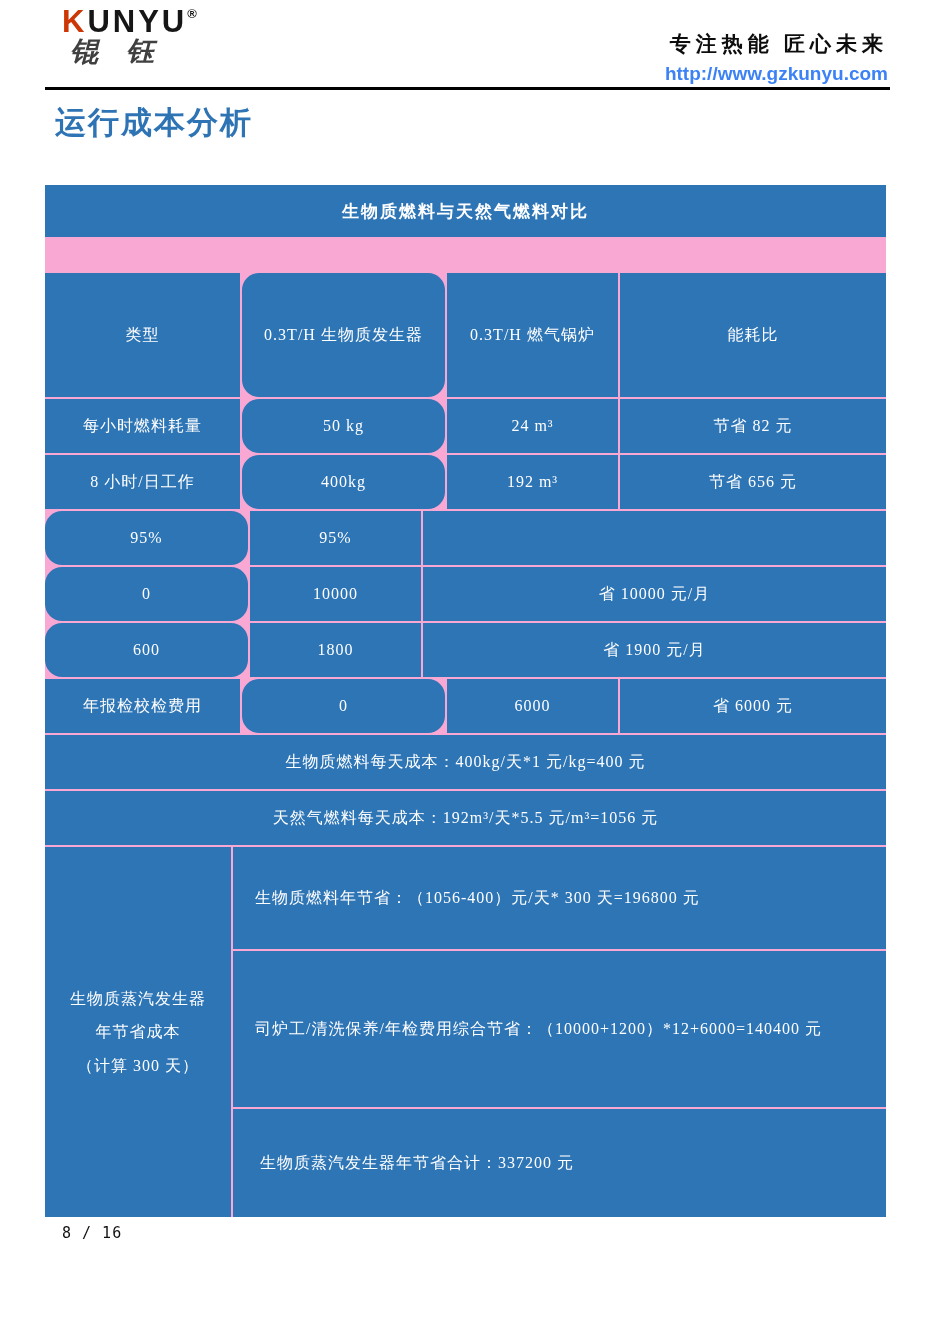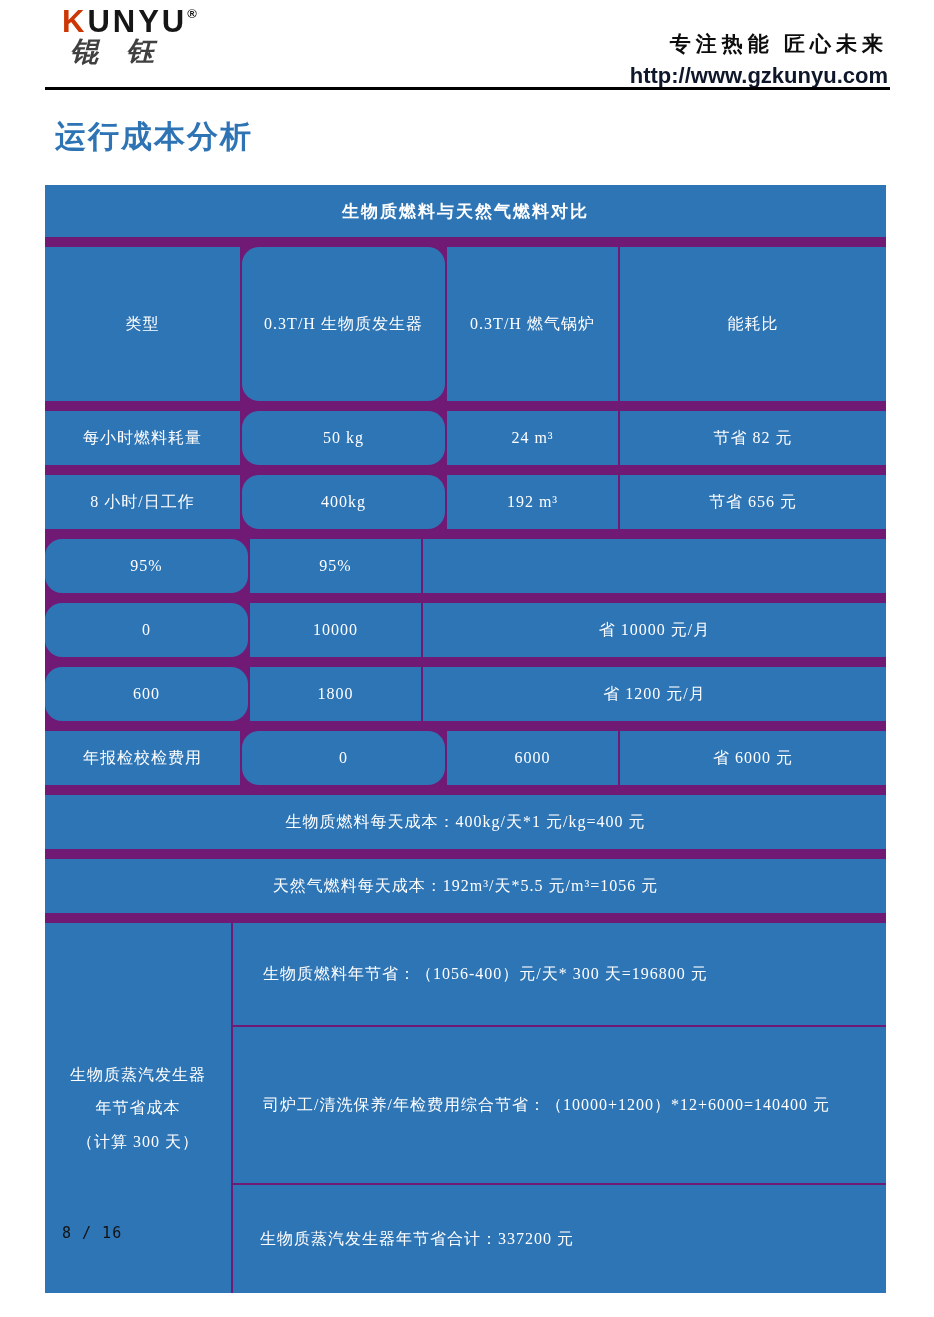--- a/index.html
+++ b/index.html
@@ -27,61 +27,61 @@
     letter-spacing: 28px; padding-left: 8px;
     color: #404040; line-height: 1.1; white-space: nowrap;
   }
   .header-right { position: absolute; right: 46px; top: 30px; text-align: right; }
   .slogan {
     font-size: 21px; font-weight: bold; letter-spacing: 5px;
     color: #0d0d0d; white-space: nowrap;
   }
   .website {
     font-family: "Liberation Sans", "DejaVu Sans", sans-serif;
-    font-size: 22px; font-weight: bold; color: #0f172a; margin-top: 5px;
+    font-size: 19px; font-weight: bold; color: #3b82f6; margin-top: 5px;
   }
   .header-rule {
     position: absolute; left: 45px; top: 87px;
     width: 845px; height: 3px; background: #000000;
   }
 
   
   .page-title {
-    position: absolute; left: 55px; top: 116px; margin: 0;
+    position: absolute; left: 55px; top: 102px; margin: 0;
     font-size: 31px; font-weight: bold; letter-spacing: 2px;
     color: #2e74b5;
   }
 
   
   .cost-table {
     position: absolute; left: 45px; top: 185px; width: 841px;
-    display: flex; flex-direction: column; gap: 10px;
-    background: #701a75; font-size: 16px;
+    display: flex; flex-direction: column; gap: 2px;
+    background: #f9a8d4; font-size: 16px;
   }
   .c {
     background: #2e75b6; color: #ffffff;
     display: flex; align-items: center; justify-content: center;
     letter-spacing: 1px; box-sizing: border-box;
   }
   .row { display: flex; gap: 2px; }
   .r-title { height: 52px; font-weight: bold; font-size: 17px; letter-spacing: 2px; }
-  .r-header { height: 154px; }
+  .r-header { height: 124px; margin-top: 34px; }
   .r-data { height: 54px; }
   .col1 { width: 195px; }
   .col2 { width: 203px; border-radius: 17px; }
   .col3 { width: 171px; }
   .col4 { flex: 1; }
   .r-full { height: 54px; }
   .r-bottom { height: 370px; }
   .bottom-left {
     width: 186px; flex-direction: column; justify-content: center;
     line-height: 2.1; text-align: center;
   }
   .bottom-right { flex: 1; display: flex; flex-direction: column; gap: 2px; }
-  .br-cell { justify-content: flex-start; padding-left: 30px; }
+  .br-cell { justify-content: flex-start; padding-left: 22px; }
   .br1 { height: 102px; }
   .br2 { height: 156px; }
   .br3 { flex: 1; padding-left: 27px; }
 
   
   .page-number {
     position: absolute; left: 62px; top: 1224px;
     font-family: "DejaVu Sans Mono", "Liberation Mono", monospace;
     font-size: 15px; color: #111111; letter-spacing: 1px;
   }
@@ -140,21 +140,21 @@
 
     <div class="row r-data">
       <div class="c col2">0</div>
       <div class="c col3">10000</div>
       <div class="c col4">省 10000 元/月</div>
     </div>
 
     <div class="row r-data">
       <div class="c col2">600</div>
       <div class="c col3">1800</div>
-      <div class="c col4">省 1200 元/月</div>
+      <div class="c col4">省 1900 元/月</div>
     </div>
 
     <div class="row r-data">
       <div class="c col1">年报检校检费用</div>
       <div class="c col2">0</div>
       <div class="c col3">6000</div>
       <div class="c col4">省 6000 元</div>
     </div>
 
     <div class="c r-full">生物质燃料每天成本：400kg/天*1 元/kg=400 元</div>

